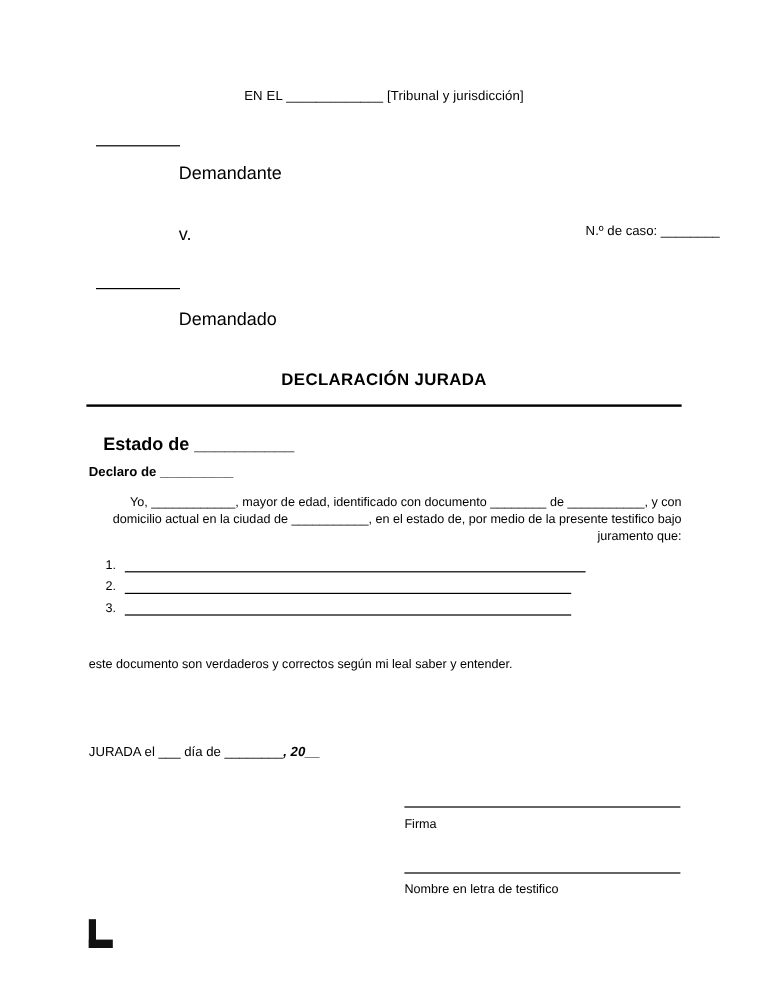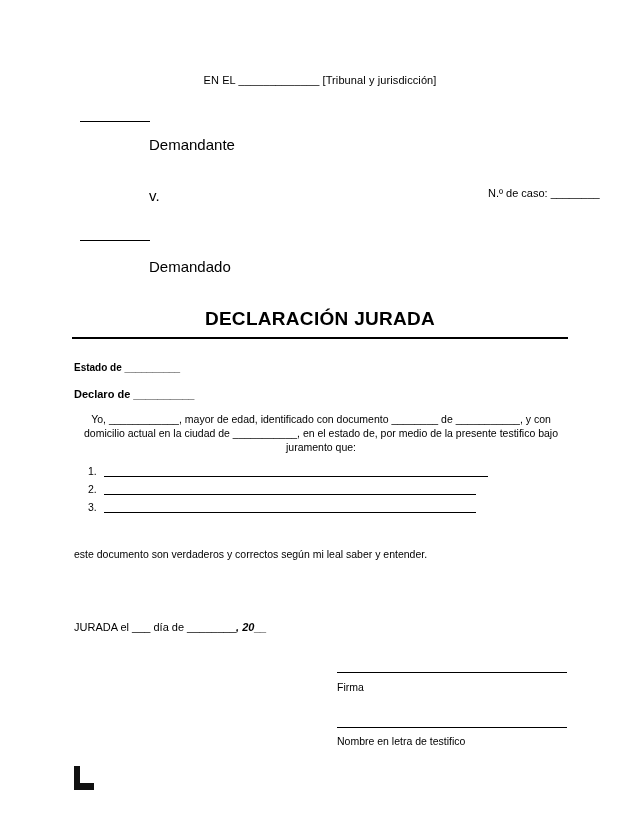--- a/index.html
+++ b/index.html
@@ -59,57 +59,57 @@
     margin-left: 40px;
   }
 
   
   .doc-title {
     position: absolute;
     top: 308px;
     left: 0;
     width: 640px;
     text-align: center;
-    font-size: 19px;
+    font-size: 14px;
     font-weight: bold;
     letter-spacing: 0.3px;
   }
   .title-rule {
     position: absolute;
     top: 337px;
     left: 72px;
     width: 496px;
     border-bottom: 2px solid #000;
     height: 0;
   }
 
   
   .state-line {
     position: absolute;
     top: 362px;
-    left: 74px;
-    font-size: 10px;
+    left: 86px;
+    font-size: 15px;
     font-weight: bold;
   }
   .county-line {
     position: absolute;
     top: 388px;
     left: 74px;
     font-size: 11px;
     font-weight: bold;
   }
 
   .intro {
     position: absolute;
     top: 412px;
     left: 74px;
     width: 494px;
     font-size: 10.5px;
     line-height: 14px;
-    text-align: center;
+    text-align: right;
   }
 
   .numbered {
     position: absolute;
     top: 461px;
     left: 88px;
     width: 400px;
     font-size: 10.5px;
   }
   .numbered .item {

